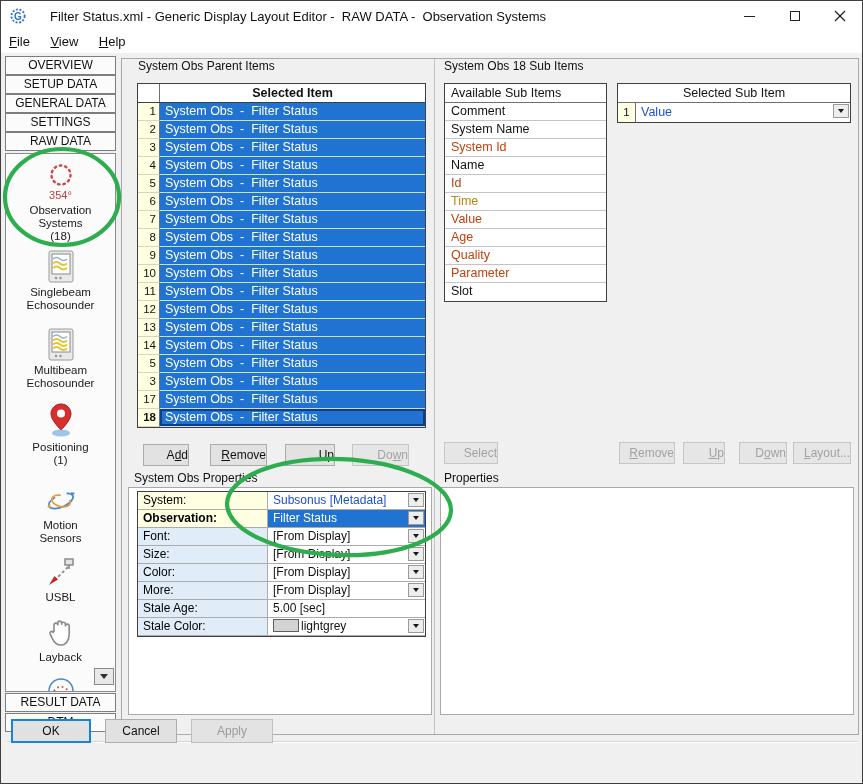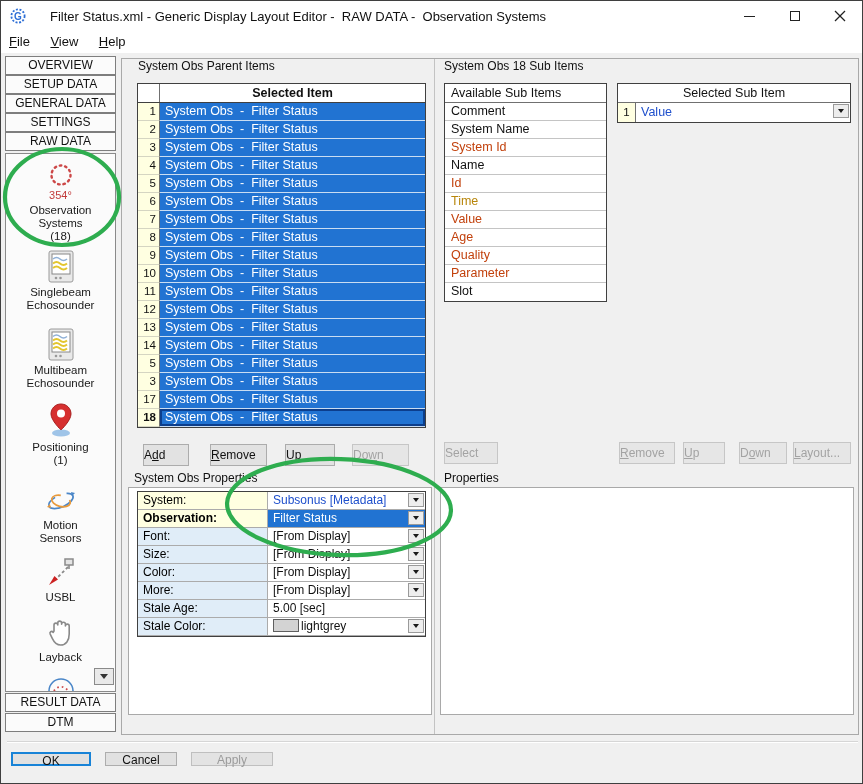--- a/index.html
+++ b/index.html
@@ -35,21 +35,21 @@
   .ptable{position:absolute;left:136px;top:82px;width:289px;border:1px solid #404040;background:#fff;box-sizing:border-box;}
   .ptable-head{display:flex;height:19px;border-bottom:1px solid #404040;background:#fff;box-sizing:border-box;}
   .num-h{width:22px;border-right:1px solid #707070;box-sizing:border-box;}
   .head-label{flex:1;text-align:center;font-weight:bold;font-size:12.5px;line-height:18px;color:#111;}
   .prow{display:flex;height:18px;box-sizing:border-box;}
   .pnum{width:22px;background:#ffffe1;border-right:1px solid #707070;border-bottom:1px solid #d5d5c2;box-sizing:border-box;font-size:11.5px;color:#111;text-align:right;padding-right:3px;line-height:17px;}
   .ptext{flex:1;background:#2173d2;color:#fff;font-size:12.5px;line-height:17px;padding-left:5px;border-bottom:1px solid #caddf2;box-sizing:border-box;white-space:pre;}
   .prow.current .pnum{font-weight:bold;}
   .prow.current .ptext{box-shadow:inset 0 0 0 2px #0c3e8c;}
   
-  .btn{position:absolute;top:0;height:22px;background:#e2e2e2;border:1px solid #acacac;box-sizing:border-box;font-size:12px;color:#111;text-align:left;line-height:19px;}
+  .btn{position:absolute;top:0;height:22px;background:#e2e2e2;border:1px solid #acacac;box-sizing:border-box;font-size:12px;color:#111;text-align:right;line-height:19px;}
   .btn.disabled{color:#a3a3a3;border-color:#c6c6c6;background:#e6e6e6;}
   .btnrow{position:absolute;height:22px;}
   .lbtns{left:136px;top:443px;width:289px;}
   .lbtns button:nth-of-type(1){left:6px;width:46px;}
   .lbtns button:nth-of-type(2){left:73px;width:57px;}
   .lbtns button:nth-of-type(3){left:148px;width:50px;}
   .lbtns button:nth-of-type(4){left:215px;width:57px;}
   .rbtns{left:616px;top:441px;width:237px;}
   .rbtns button:nth-of-type(1){left:2px;width:56px;}
   .rbtns button:nth-of-type(2){left:66px;width:42px;}
@@ -78,21 +78,21 @@
   .c-blue{color:#c2410c;}
   .c-orange{color:#b8860b;}
   
   .selbox{position:absolute;left:616px;top:82px;width:234px;border:1px solid #404040;background:#fff;box-sizing:border-box;}
   .selbox-head{height:19px;line-height:18px;text-align:center;font-size:12.5px;color:#111;border-bottom:1px solid #707070;box-sizing:border-box;}
   .selrow{position:relative;display:flex;height:19px;box-sizing:border-box;}
   .selnum{width:18px;background:#ffffe1;border-right:1px solid #707070;box-sizing:border-box;font-size:11.5px;text-align:center;line-height:18px;color:#111;}
   .seltext{flex:1;font-size:12.5px;line-height:18px;padding-left:5px;color:#1e4fcc;}
   
   .hsep{position:absolute;left:6px;width:851px;top:740px;height:2px;border-top:1px solid #d6d6d6;border-bottom:1px solid #ffffff;box-sizing:border-box;}
-  .fbtn{position:absolute;top:751px;height:14px;background:#e1e1e1;border:1px solid #adadad;box-sizing:border-box;font-size:12px;color:#111;text-align:center;}
+  .fbtn{position:absolute;top:718px;height:24px;background:#e1e1e1;border:1px solid #adadad;box-sizing:border-box;font-size:12px;color:#111;text-align:center;}
   .fbtn.default{border:2px solid #1883d7;}
   .fbtn.disabled{color:#9b9b9b;border-color:#bfbfbf;background:#e3e3e3;}
   
   .annot{position:absolute;left:0;top:0;pointer-events:none;}
   .annot ellipse{fill:none;stroke-width:4.2px;}
   button{font-family:"Liberation Sans",sans-serif;padding:0;}
 </style>
 </head>
 <body>
 

